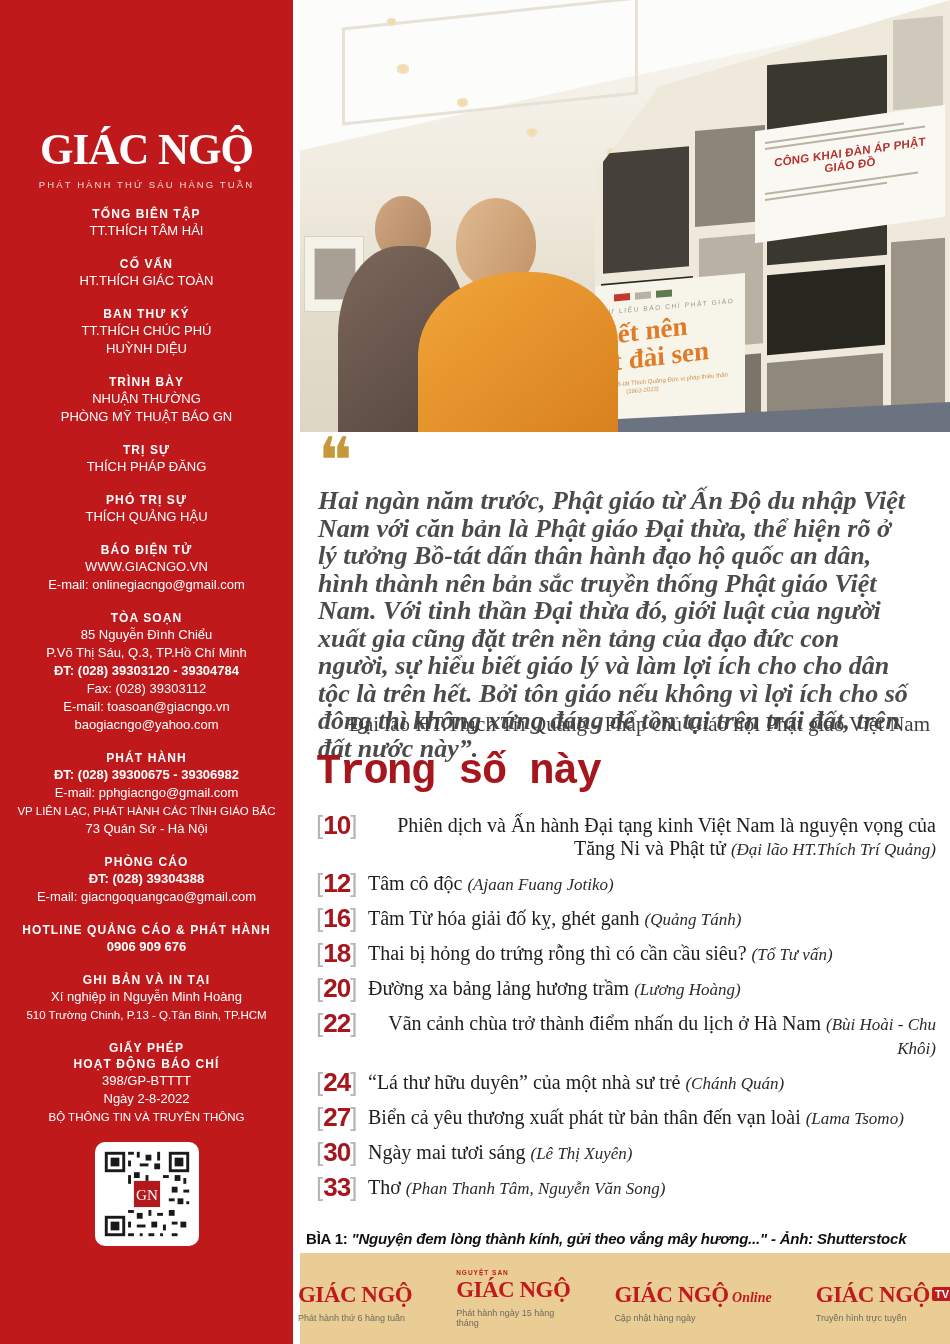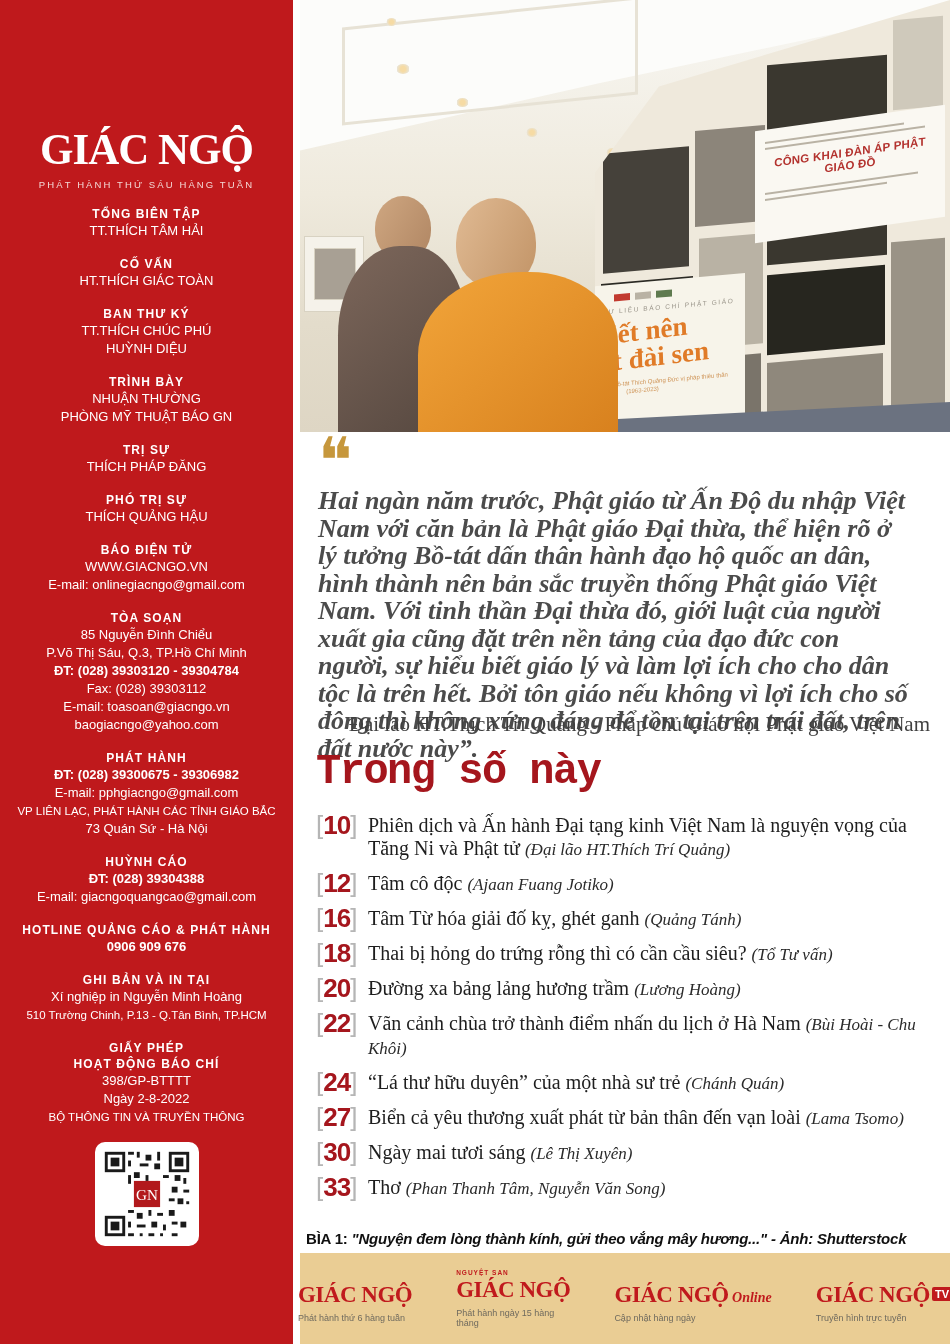--- a/index.html
+++ b/index.html
@@ -73,21 +73,21 @@
 
   
   .toc-title{position:absolute;left:16px;top:748px;font-family:Liberation Mono, monospace;
              font-weight:700;font-size:42px;letter-spacing:-1.5px;color:#A5161D;}
   .toc-list{position:absolute;left:16px;top:812px;width:620px;}
   .toc-row{display:flex;margin-bottom:9px;}
   .toc-num{flex:0 0 52px;font-size:26px;line-height:26px;white-space:nowrap;}
   .toc-num .br{color:#b5b5b5;font-weight:300;}
   .toc-num .n{color:#A5161D;font-weight:600;letter-spacing:-1px;}
   .toc-text{font-family:"Liberation Serif",serif;font-size:20px;line-height:23px;color:#1e1e1e;
-            padding-top:2px;}
+            padding-top:2px;text-align:right;}
   .toc-author{font-style:italic;font-size:17px;color:#2a2a2a;}
 
   
   .cover-caption{position:absolute;left:6px;top:1230px;width:640px;font-size:15px;line-height:18px;
                  color:#101010;letter-spacing:-.2px;}
   .cap-label{font-weight:700;}
   .cap-quote{font-weight:700;font-style:italic;}
   .cap-credit{font-weight:700;font-style:italic;}
 
   
@@ -155,21 +155,21 @@
           <div class="side-line">baogiacngo@yahoo.com</div>
         </div>
         <div class="side-section">
           <div class="side-heading">PHÁT HÀNH</div>
           <div class="side-line b">ĐT: (028) 39300675 - 39306982</div>
           <div class="side-line">E-mail: pphgiacngo@gmail.com</div>
           <div class="side-line s">VP LIÊN LẠC, PHÁT HÀNH CÁC TỈNH GIÁO BẮC</div>
           <div class="side-line">73 Quán Sứ - Hà Nội</div>
         </div>
         <div class="side-section">
-          <div class="side-heading">HUỲNH CÁO</div>
+          <div class="side-heading">PHÒNG CÁO</div>
           <div class="side-line b">ĐT: (028) 39304388</div>
           <div class="side-line">E-mail: giacngoquangcao@gmail.com</div>
         </div>
         <div class="side-section">
           <div class="side-heading">HOTLINE QUẢNG CÁO &amp; PHÁT HÀNH</div>
           <div class="side-line b">0906 909 676</div>
         </div>
         <div class="side-section">
           <div class="side-heading">GHI BẢN VÀ IN TẠI</div>
           <div class="side-line">Xí nghiệp in Nguyễn Minh Hoàng</div>

